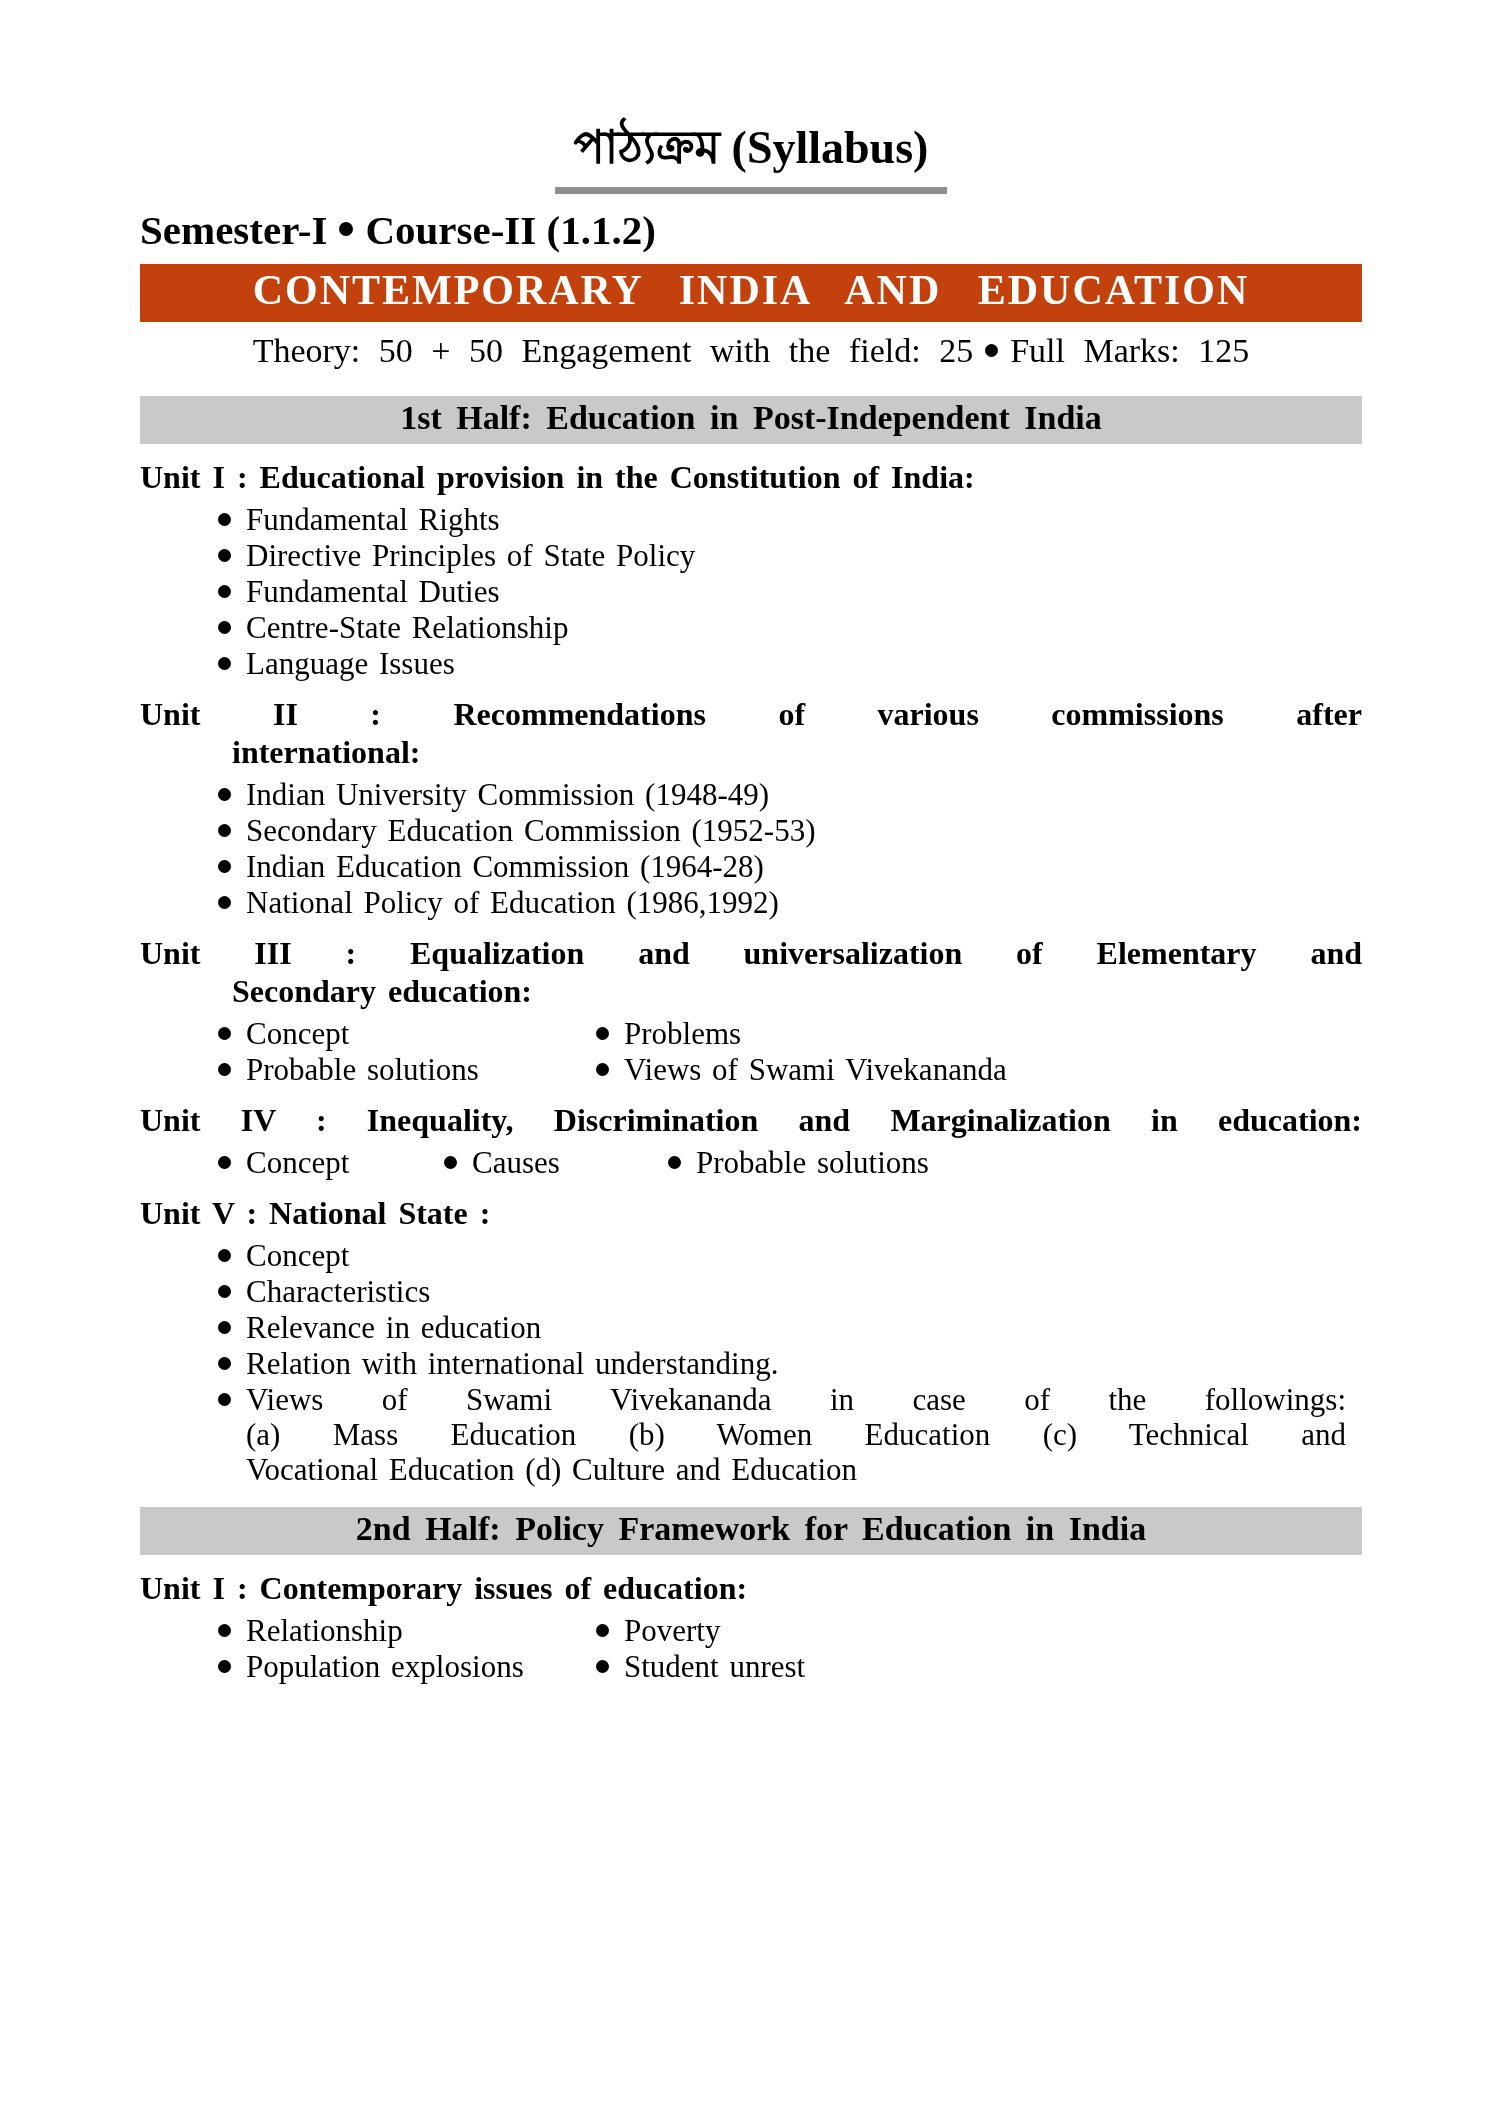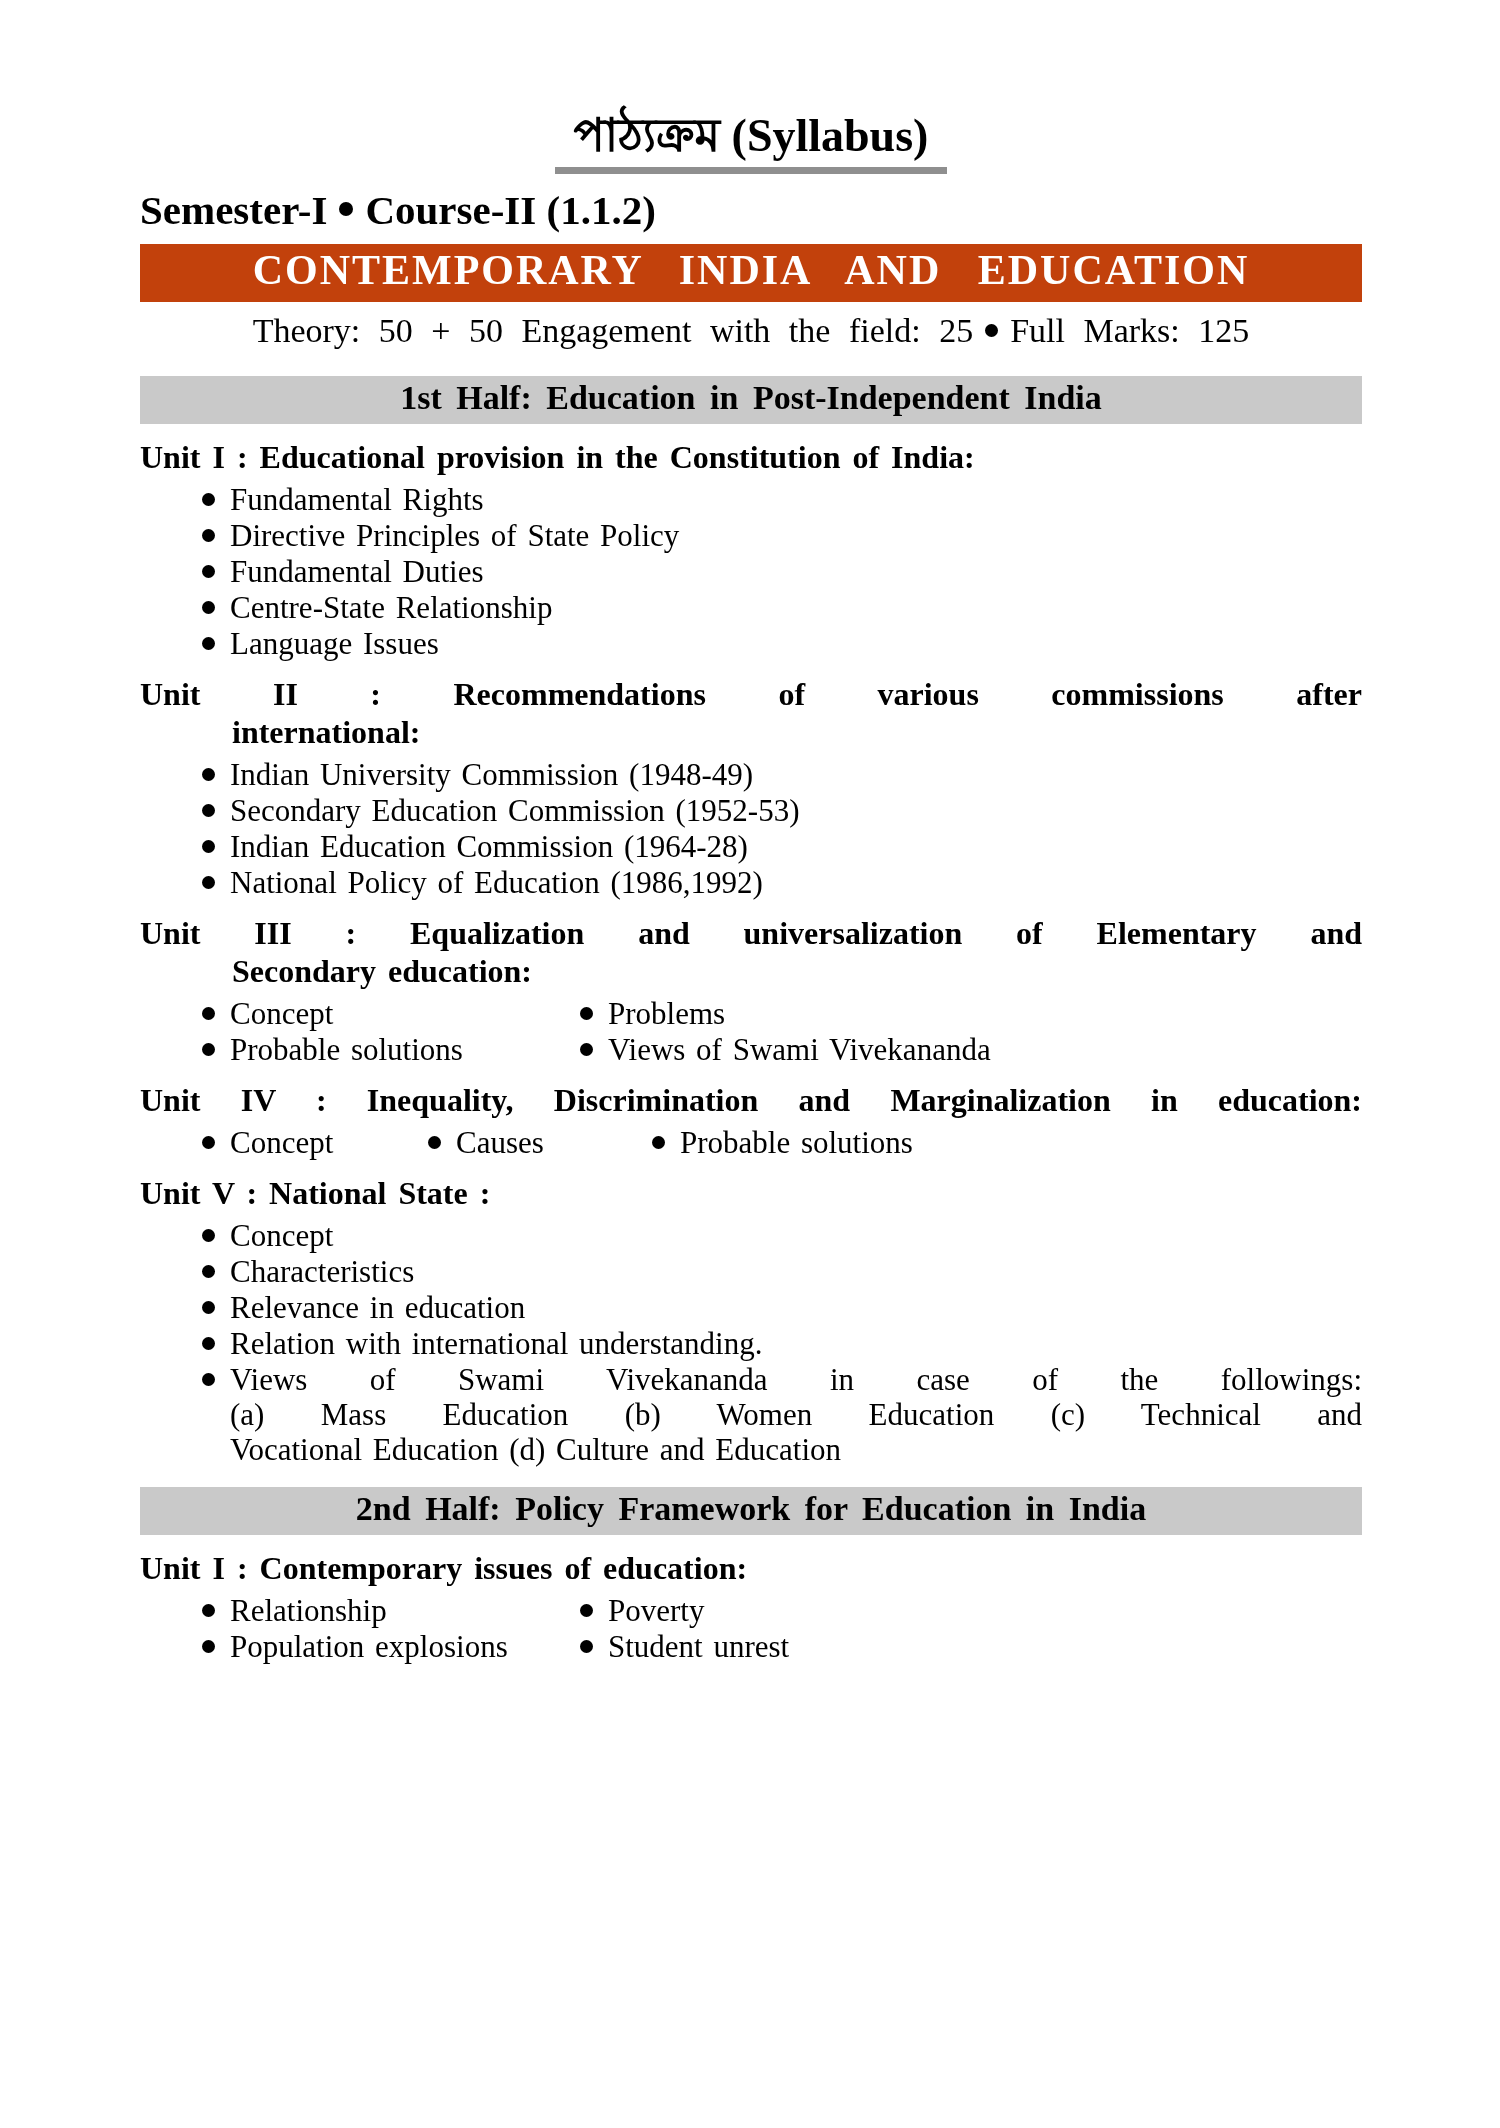--- a/index.html
+++ b/index.html
@@ -9,21 +9,21 @@
     width: 1500px;
     height: 2128px;
     background: #ffffff;
     color: #000000;
     font-family: "Liberation Serif", "DejaVu Serif", serif;
     overflow: hidden;
   }
   .page { padding: 110px 138px 0 140px; }
 
   .title {
-    margin: 0;
+    margin: 12px;
     text-align: center;
     font-size: 46px;
     font-weight: 700;
     line-height: 1.15;
   }
   .title-underline {
     width: 392px;
     height: 7px;
     background: #8f8f8f;
     margin: 4px auto 12px auto;
@@ -80,21 +80,21 @@
   }
   .h-line.justify { text-align: justify; text-align-last: justify; }
   .h-line.indent { padding-left: 92px; }
 
   .item {
     display: flex;
     padding-left: 62px;
     font-size: 31px;
     word-spacing: 3px;
     line-height: 35px;
-    margin: 1px 0;
+    margin: 1px 16px;
   }
   .col { display: flex; align-items: flex-start; }
   .col:last-child { flex: 1 1 auto; }
   .item.cols-2 .col:first-child { flex: 0 0 378px; }
   .item.cols-3 .col:nth-child(1) { flex: 0 0 226px; }
   .item.cols-3 .col:nth-child(2) { flex: 0 0 224px; }
   .dot {
     flex: 0 0 auto;
     width: 13px;
     height: 13px;

